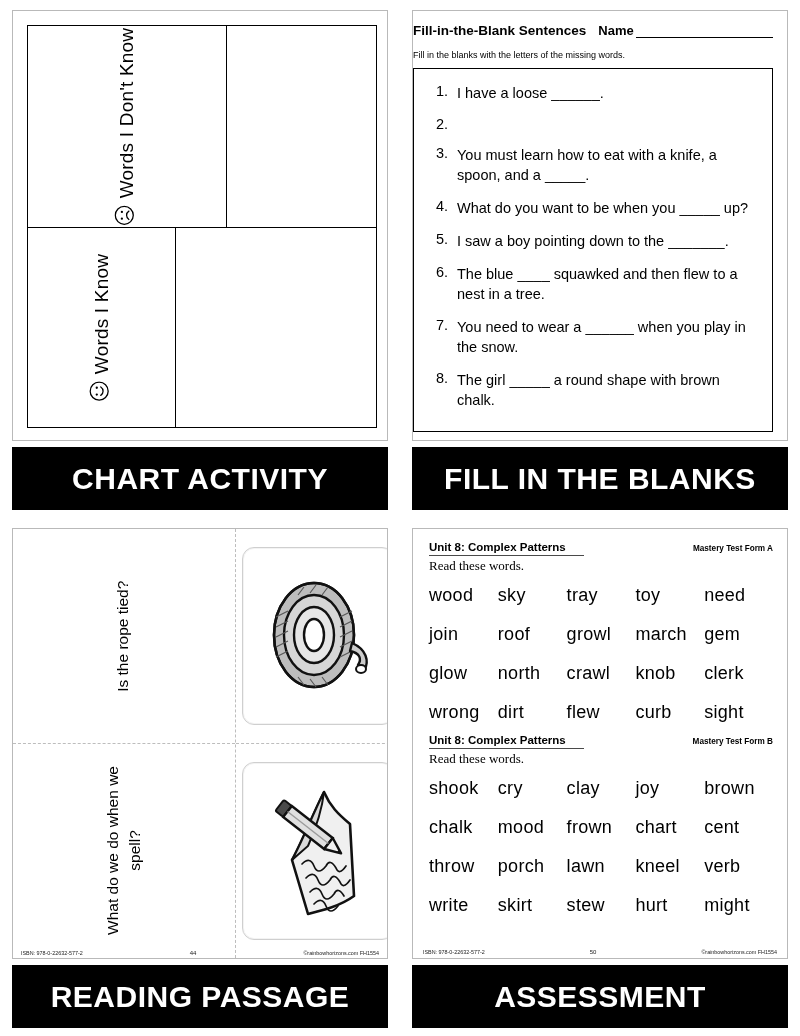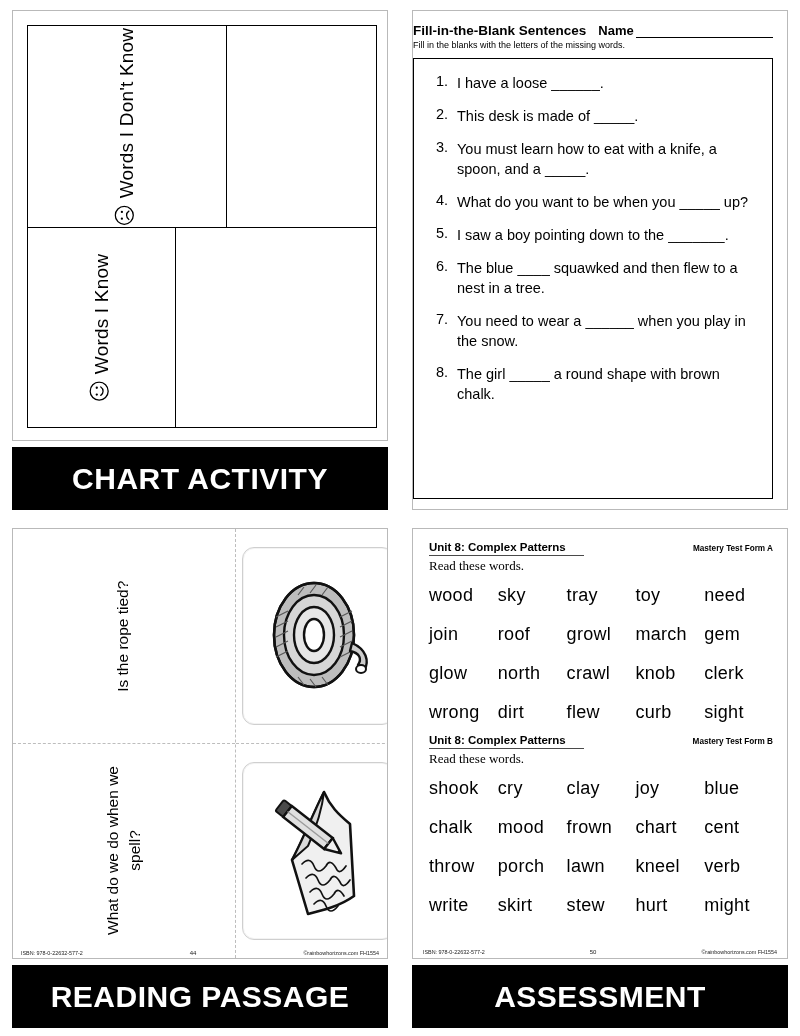--- a/index.html
+++ b/index.html
@@ -84,21 +84,21 @@
   .chart-body { flex: 1 1 auto; background: #fff; }
 
   
   .fib-sheet { padding: 12px 14px 10px 0; display: flex; flex-direction: column; }
   .fib-header {
     display: flex; align-items: flex-end; gap: 12px;
   }
   .fib-title { font-size: 13.5px; font-weight: bold; font-family: "Liberation Sans", sans-serif; }
   .fib-name { font-size: 13px; font-weight: bold; display: flex; align-items: flex-end; gap: 2px; flex: 1 1 auto; }
   .name-rule { flex: 1 1 auto; border-bottom: 1.4px solid #000; height: 11px; }
-  .fib-sub { font-size: 9px; margin-top: 2px; color: #000; font-family: "Liberation Sans", sans-serif; }
+  .fib-sub { font-size: 9px; margin-top: 12px; color: #000; font-family: "Liberation Sans", sans-serif; }
   .fib-box {
     margin-top: 8px;
     flex: 1 1 auto;
     border: 1.4px solid #000;
     padding: 14px 16px 10px 16px;
     display: flex; flex-direction: column;
     gap: 2px;
   }
   .q { display: flex; gap: 9px; margin-bottom: 11px; }
   .q-num { flex: 0 0 18px; text-align: right; font-size: 14.5px; font-family: "Liberation Sans", sans-serif; }
@@ -235,21 +235,20 @@
       </div>
       <div class="fib-sub">Fill in the blanks with the letters of the missing words.</div>
 
       <div class="fib-box">
         <div class="q">
           <div class="q-num">1.</div>
           <div class="q-text">I have a loose ______.</div>
         </div>
         <div class="q">
           <div class="q-num">2.</div>
-          <div class="q-text">This desk is made of _____.</div>
         </div>
         <div class="q">
           <div class="q-num">3.</div>
           <div class="q-text">You must learn how to eat with a knife, a spoon, and a _____.</div>
         </div>
         <div class="q">
           <div class="q-num">4.</div>
           <div class="q-text">What do you want to be when you _____ up?</div>
         </div>
         <div class="q">
@@ -263,20 +262,23 @@
         <div class="q">
           <div class="q-num">7.</div>
           <div class="q-text">You need to wear a ______ when you play in the snow.</div>
         </div>
         <div class="q">
           <div class="q-num">8.</div>
           <div class="q-text">The girl _____ a round shape with brown chalk.</div>
         </div>
       </div>
 
+    </div>
+    <div class="caption-bar">
+      <span>FILL IN THE BLANKS</span>
     </div>
   </div>
 
   <div class="panel">
     <div class="sheet rp-sheet">
 
       <div class="rp-col rp-left">
         <div class="rp-cell">
           <div class="rp-vtext">Is the rope tied?</div>
         </div>
@@ -382,21 +384,21 @@
         <div class="as-unit-head">
           <div class="as-unit-title">Unit 8: Complex Patterns</div>
           <div class="as-form">Mastery Test Form B</div>
         </div>
         <div class="as-instr">Read these words.</div>
         <div class="word-grid">
           <div class="word">shook</div>
           <div class="word">cry</div>
           <div class="word">clay</div>
           <div class="word">joy</div>
-          <div class="word">blue</div>
+          <div class="word">brown</div>
 
           <div class="word">chalk</div>
           <div class="word">mood</div>
           <div class="word">frown</div>
           <div class="word">chart</div>
           <div class="word">cent</div>
 
           <div class="word">throw</div>
           <div class="word">porch</div>
           <div class="word">lawn</div>

